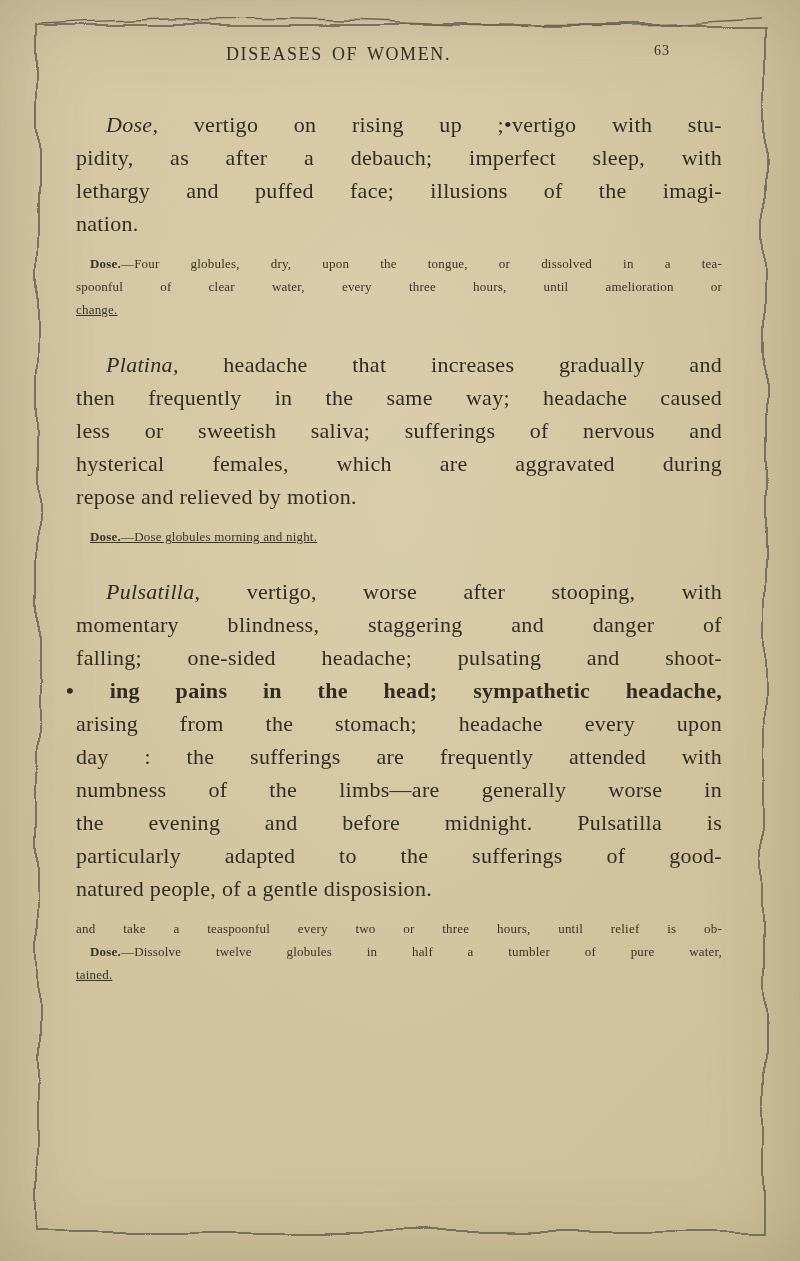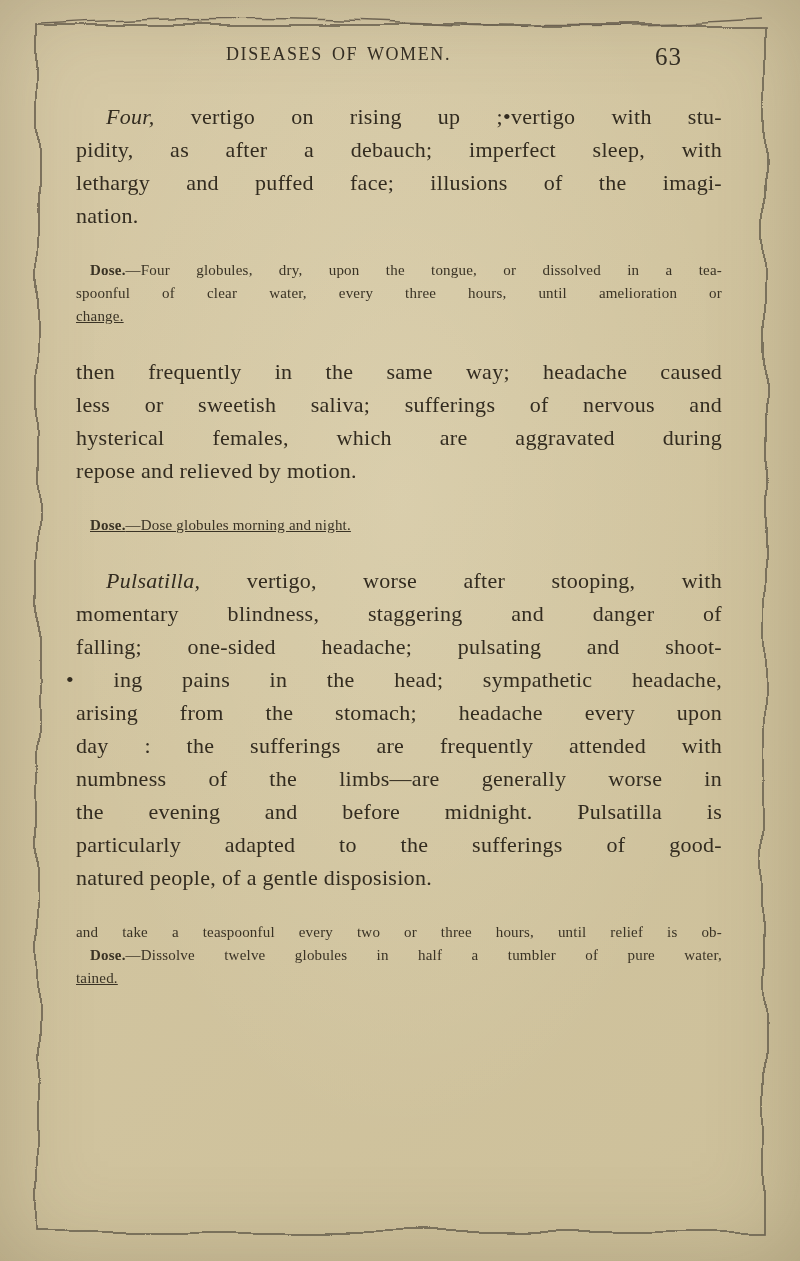--- a/index.html
+++ b/index.html
@@ -28,59 +28,59 @@
   }
   .content {
     position: absolute;
     left: 76px;
     right: 78px;
     top: 40px;
   }
   .header {
     position: relative;
     height: 30px;
-    margin-bottom: 30px;
+    margin-bottom: 38px;
     color: #342e23;
   }
   .title {
     position: absolute;
     left: 150px;
     top: 4px;
     font-size: 18px;
     letter-spacing: 1.6px;
     word-spacing: 3px;
   }
   .pagenum {
     position: absolute;
-    right: 40px;
+    right: 52px;
     top: 3px;
-    font-size: 25px;
+    font-size: 14px;
     letter-spacing: 1px;
   }
   .section { margin: 0; }
   .para {
     color: #332c20;
     font-size: 22px;
   }
   .line {
     line-height: 33px;
     text-align: justify;
     text-align-last: justify;
     letter-spacing: 0.3px;
     white-space: normal;
   }
   .line.first { text-indent: 30px; }
   .line.last { text-align-last: left; }
-  .line.outdent { text-indent: -10px; }
+  .line.outdent { text-indent: -10px; font-weight: bold; }
   .remedy { font-style: italic; }
   .dose {
-    margin-top: 27px;
+    margin-top: 12px;
     margin-bottom: 27px;
     color: #3a3325;
-    font-size: 15px;
+    font-size: 13px;
   }
   .dline {
     line-height: 23px;
     text-align: justify;
     text-align-last: justify;
     letter-spacing: 0.2px;
   }
   .dline.first { text-indent: 14px; }
   .dline.last { text-align-last: left; text-decoration: underline; }
   .dlabel { font-weight: bold; }
@@ -107,34 +107,35 @@
 
   <div class="content">
 
     <div class="header">
       <span class="title">DISEASES OF WOMEN.</span>
       <span class="pagenum">63</span>
     </div>
 
     <div class="section">
       <div class="para">
-        <div class="line first"><span class="remedy">Four,</span><span> vertigo on rising up ;•vertigo with stu-</span></div>
+        <div class="line first"><span class="remedy">Dose,</span><span> vertigo on rising up ;•vertigo with stu-</span></div>
         <div class="line">pidity, as after a debauch; imperfect sleep, with</div>
         <div class="line">lethargy and puffed face; illusions of the imagi-</div>
         <div class="line last">nation.</div>
       </div>
       <div class="dose">
         <div class="dline first"><span class="dlabel">Dose.</span><span>—Four globules, dry, upon the tongue, or dissolved in a tea-</span></div>
         <div class="dline">spoonful of clear water, every three hours, until amelioration or</div>
         <div class="dline last">change.</div>
       </div>
     </div>
 
     <div class="section">
       <div class="para">
+        <div class="line first"><span class="remedy">Platina,</span><span> headache that increases gradually and</span></div>
         <div class="line">then frequently in the same way; headache caused</div>
         <div class="line">less or sweetish saliva; sufferings of nervous and</div>
         <div class="line">hysterical females, which are aggravated during</div>
         <div class="line last">repose and relieved by motion.</div>
       </div>
       <div class="dose">
         <div class="dline first last"><span class="dlabel">Dose.</span><span>—Dose globules morning and night.</span></div>
       </div>
     </div>
 

